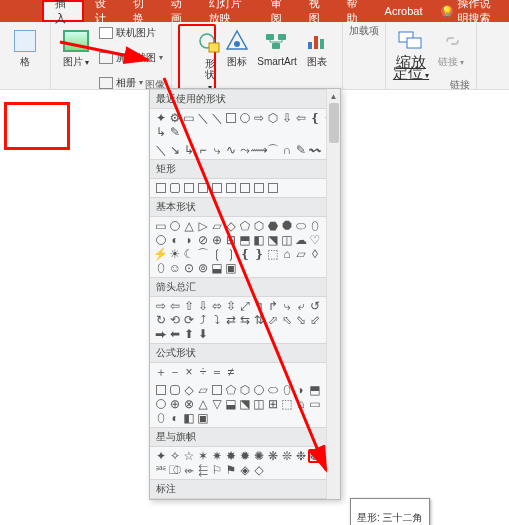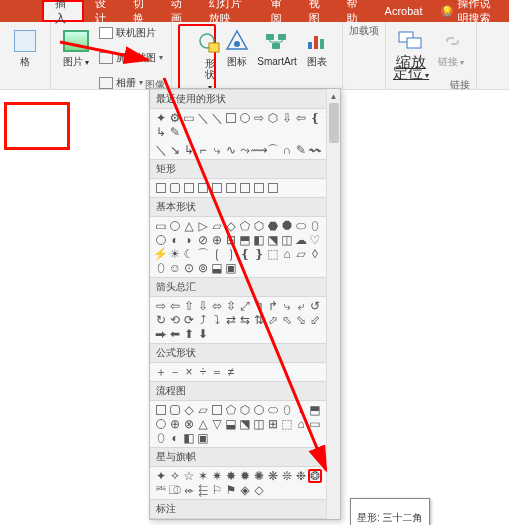--- a/index.html
+++ b/index.html
@@ -323,21 +323,20 @@
   <div class="sec-header">公式形状</div>
   <div class="shape-grid">
     <div class="shape-cell">＋</div>
     <div class="shape-cell">－</div>
     <div class="shape-cell">×</div>
     <div class="shape-cell">÷</div>
     <div class="shape-cell">＝</div>
     <div class="shape-cell">≠</div>
   </div>
 
-  <div class="sec-header">流程图</div>
   <div class="shape-grid" style="padding-right:14px;">
     <div class="shape-cell fake"></div>
     <div class="shape-cell fake" style="border-radius:3px;"></div>
     <div class="shape-cell">◇</div>
     <div class="shape-cell">▱</div>
     <div class="shape-cell fake"></div>
     <div class="shape-cell">⬠</div>
     <div class="shape-cell">⬡</div>
     <div class="shape-cell circle"></div>
     <div class="shape-cell">⬭</div>

